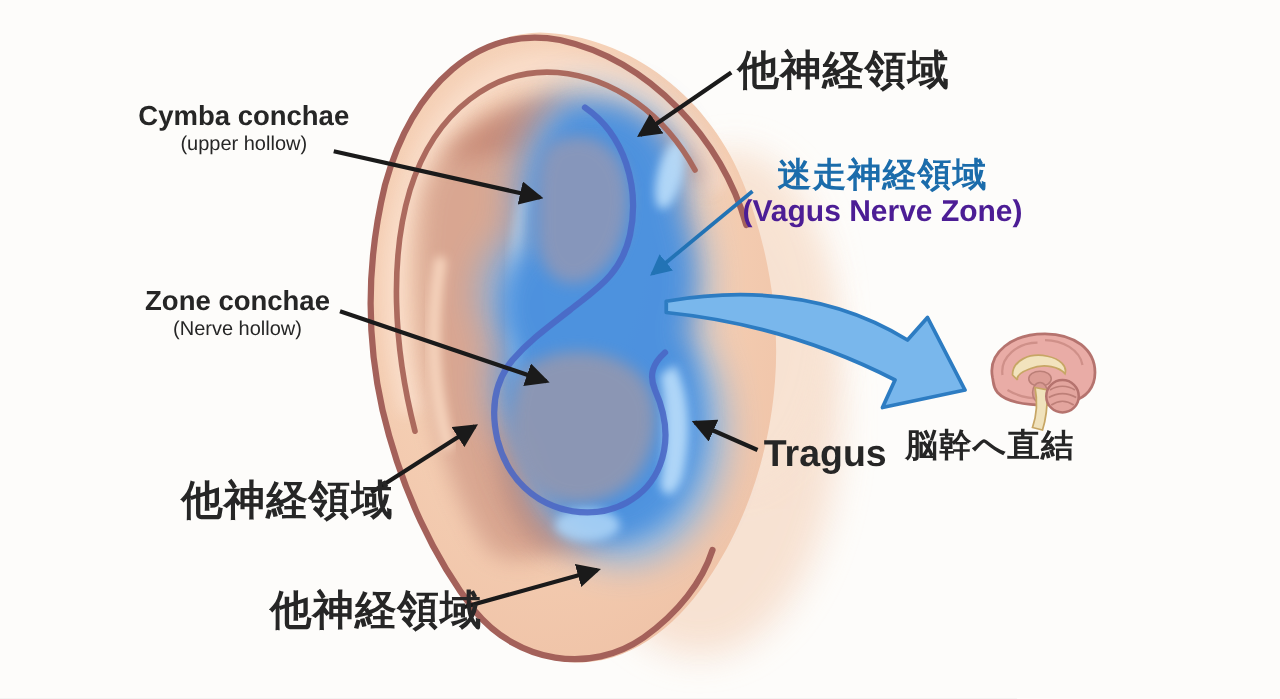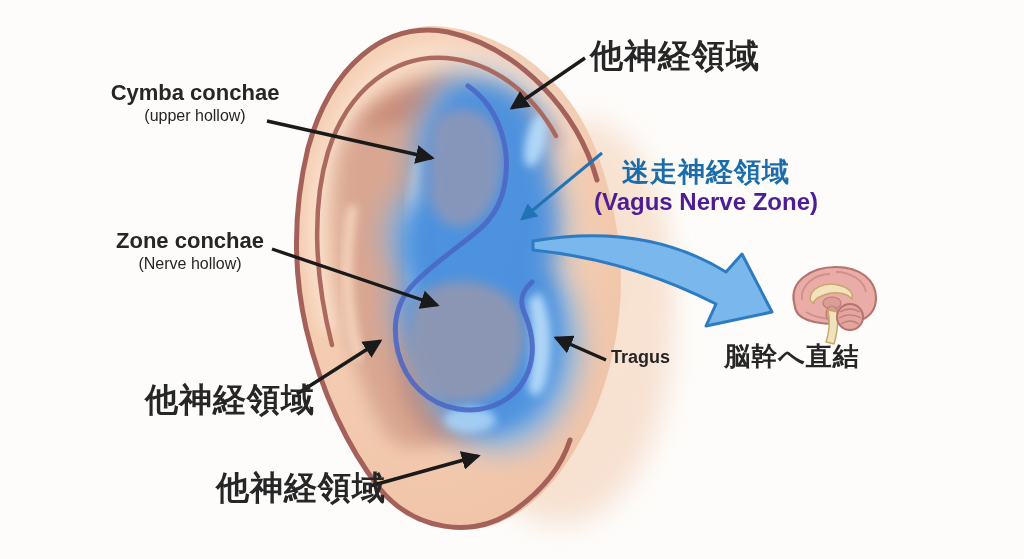--- a/index.html
+++ b/index.html
@@ -10,21 +10,21 @@
   .art{position:absolute;left:0;top:0;width:1024px;height:559px;}
   .lbl{position:absolute;text-align:center;white-space:nowrap;}
   .lbl .t1{font-size:22px;font-weight:700;line-height:1.2;}
   .lbl .t2{font-size:16px;font-weight:400;line-height:1.2;}
   .jp{font-size:33px;font-weight:600;letter-spacing:1px;}
   .center{transform:translateX(-50%);}
   .blue .t1{font-size:27px;font-weight:700;color:#1b6cab;letter-spacing:1px;}
   .blue .t2{font-size:24px;font-weight:700;color:#4c1d95;letter-spacing:0;}
   .brainlbl .t1{font-size:26px;font-weight:600;letter-spacing:1px;}
   .brainlbl .t2{font-size:22px;font-weight:600;}
-  .tragus{font-size:18px;font-weight:600;}
+  .tragus{font-size:30px;font-weight:600;}
 </style>
 </head>
 <body>
 
 <div class="stage">
 
   <svg class="art" viewBox="0 0 1024 559">
     <defs>
       <filter id="b14" x="-60%" y="-60%" width="220%" height="220%">
           <feGaussianBlur stdDeviation="14"></feGaussianBlur>
@@ -144,21 +144,21 @@
     </g>
   </svg>
 
   <div class="lbl center" style="left:195px;top:80px;">
     <div class="t1">Cymba conchae</div>
     <div class="t2">(upper hollow)</div>
   </div>
 
   <div class="lbl jp" style="left:590px;top:34px;">他神経領域</div>
 
-  <div class="lbl center blue" style="left:706px;top:124px;margin-top:32px;">
+  <div class="lbl center blue" style="left:706px;top:124px;">
     <div class="t1">迷走神経領域</div>
     <div class="t2">(Vagus Nerve Zone)</div>
   </div>
 
   <div class="lbl center" style="left:190px;top:228px;">
     <div class="t1">Zone conchae</div>
     <div class="t2">(Nerve hollow)</div>
   </div>
 
   <div class="lbl jp" style="left:145px;top:378px;">他神経領域</div>

